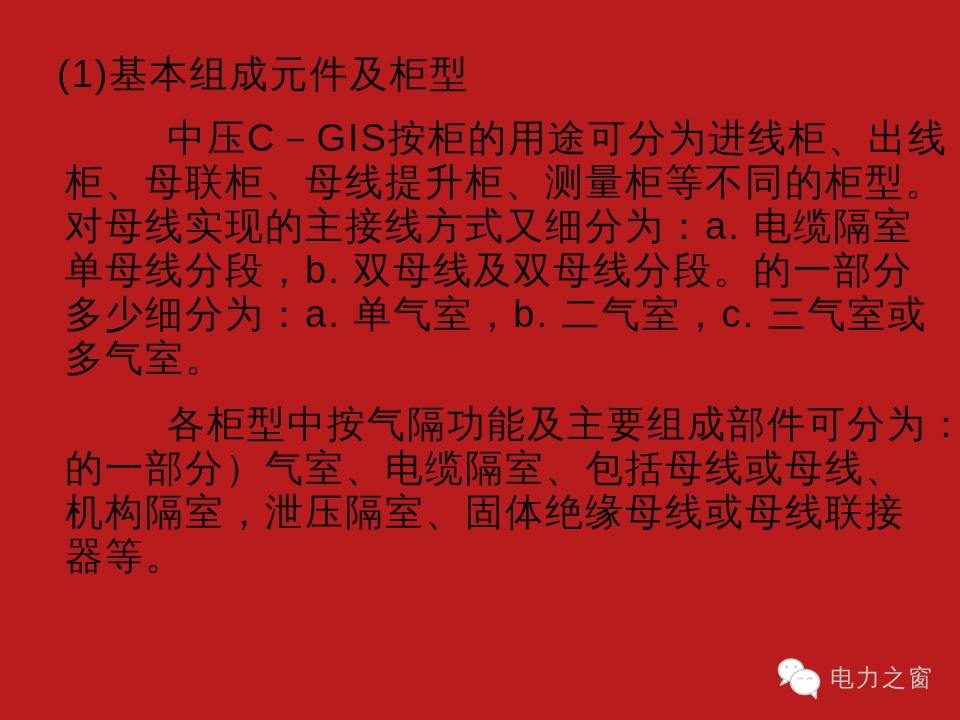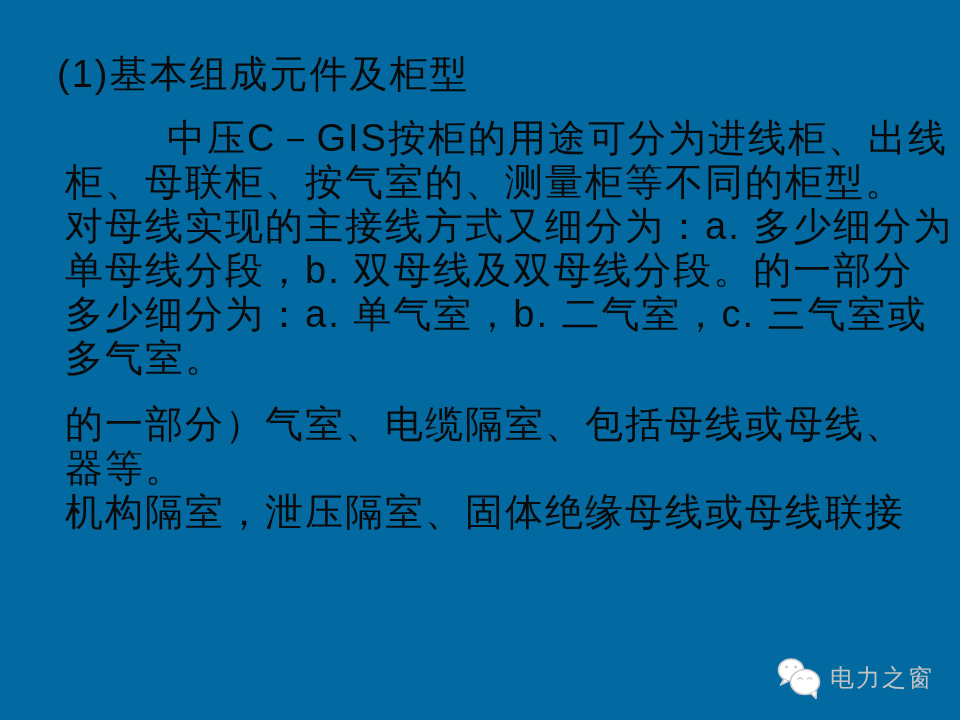--- a/index.html
+++ b/index.html
@@ -10,21 +10,21 @@
     width: 960px;
     height: 720px;
     background: #ffffff;
     overflow: hidden;
     font-family: "Liberation Sans", serif;
   }
   .slide {
     position: relative;
     width: 960px;
     height: 720px;
-    background: #0369a1;
+    background: #b91c1c;
   }
   .content {
     position: absolute;
     left: 65px;
     top: 52px;
     width: 848px;
     color: #0a0a0a;
     font-size: 38px;
     line-height: 44px;
     letter-spacing: 2px;
@@ -72,31 +72,32 @@
 <body>
 
 <div class="slide">
 
   <div class="content">
 
     <h1 class="title">(1)基本组成元件及柜型</h1>
 
     <div class="para">
       <div class="line first">中压C－GIS按柜的用途可分为进线柜、出线</div>
-      <div class="line">柜、母联柜、按气室的、测量柜等不同的柜型。</div>
-      <div class="line">对母线实现的主接线方式又细分为：a. 多少细分为</div>
+      <div class="line">柜、母联柜、母线提升柜、测量柜等不同的柜型。</div>
+      <div class="line">对母线实现的主接线方式又细分为：a. 电缆隔室</div>
       <div class="line">单母线分段，b. 双母线及双母线分段。的一部分</div>
       <div class="line">多少细分为：a. 单气室，b. 二气室，c. 三气室或</div>
       <div class="line">多气室。</div>
     </div>
 
     <div class="para">
+      <div class="line first">各柜型中按气隔功能及主要组成部件可分为：</div>
       <div class="line">的一部分）气室、电缆隔室、包括母线或母线、</div>
+      <div class="line">机构隔室，泄压隔室、固体绝缘母线或母线联接</div>
       <div class="line">器等。</div>
-      <div class="line">机构隔室，泄压隔室、固体绝缘母线或母线联接</div>
     </div>
 
   </div>
 
   <div class="watermark">
     <span class="wechat-icon">
       <svg width="46" height="44" viewBox="0 0 46 44" fill="none" xmlns="http://www.w3.org/2000/svg">
 
         <ellipse cx="15" cy="14" rx="12.5" ry="11" stroke="#c9c9c9" stroke-width="1.6" fill="#ffffff"></ellipse>
         <path d="M8 23 L4.5 29 L12 25.5" stroke="#c9c9c9" stroke-width="1.6" fill="#ffffff" stroke-linejoin="round"></path>

